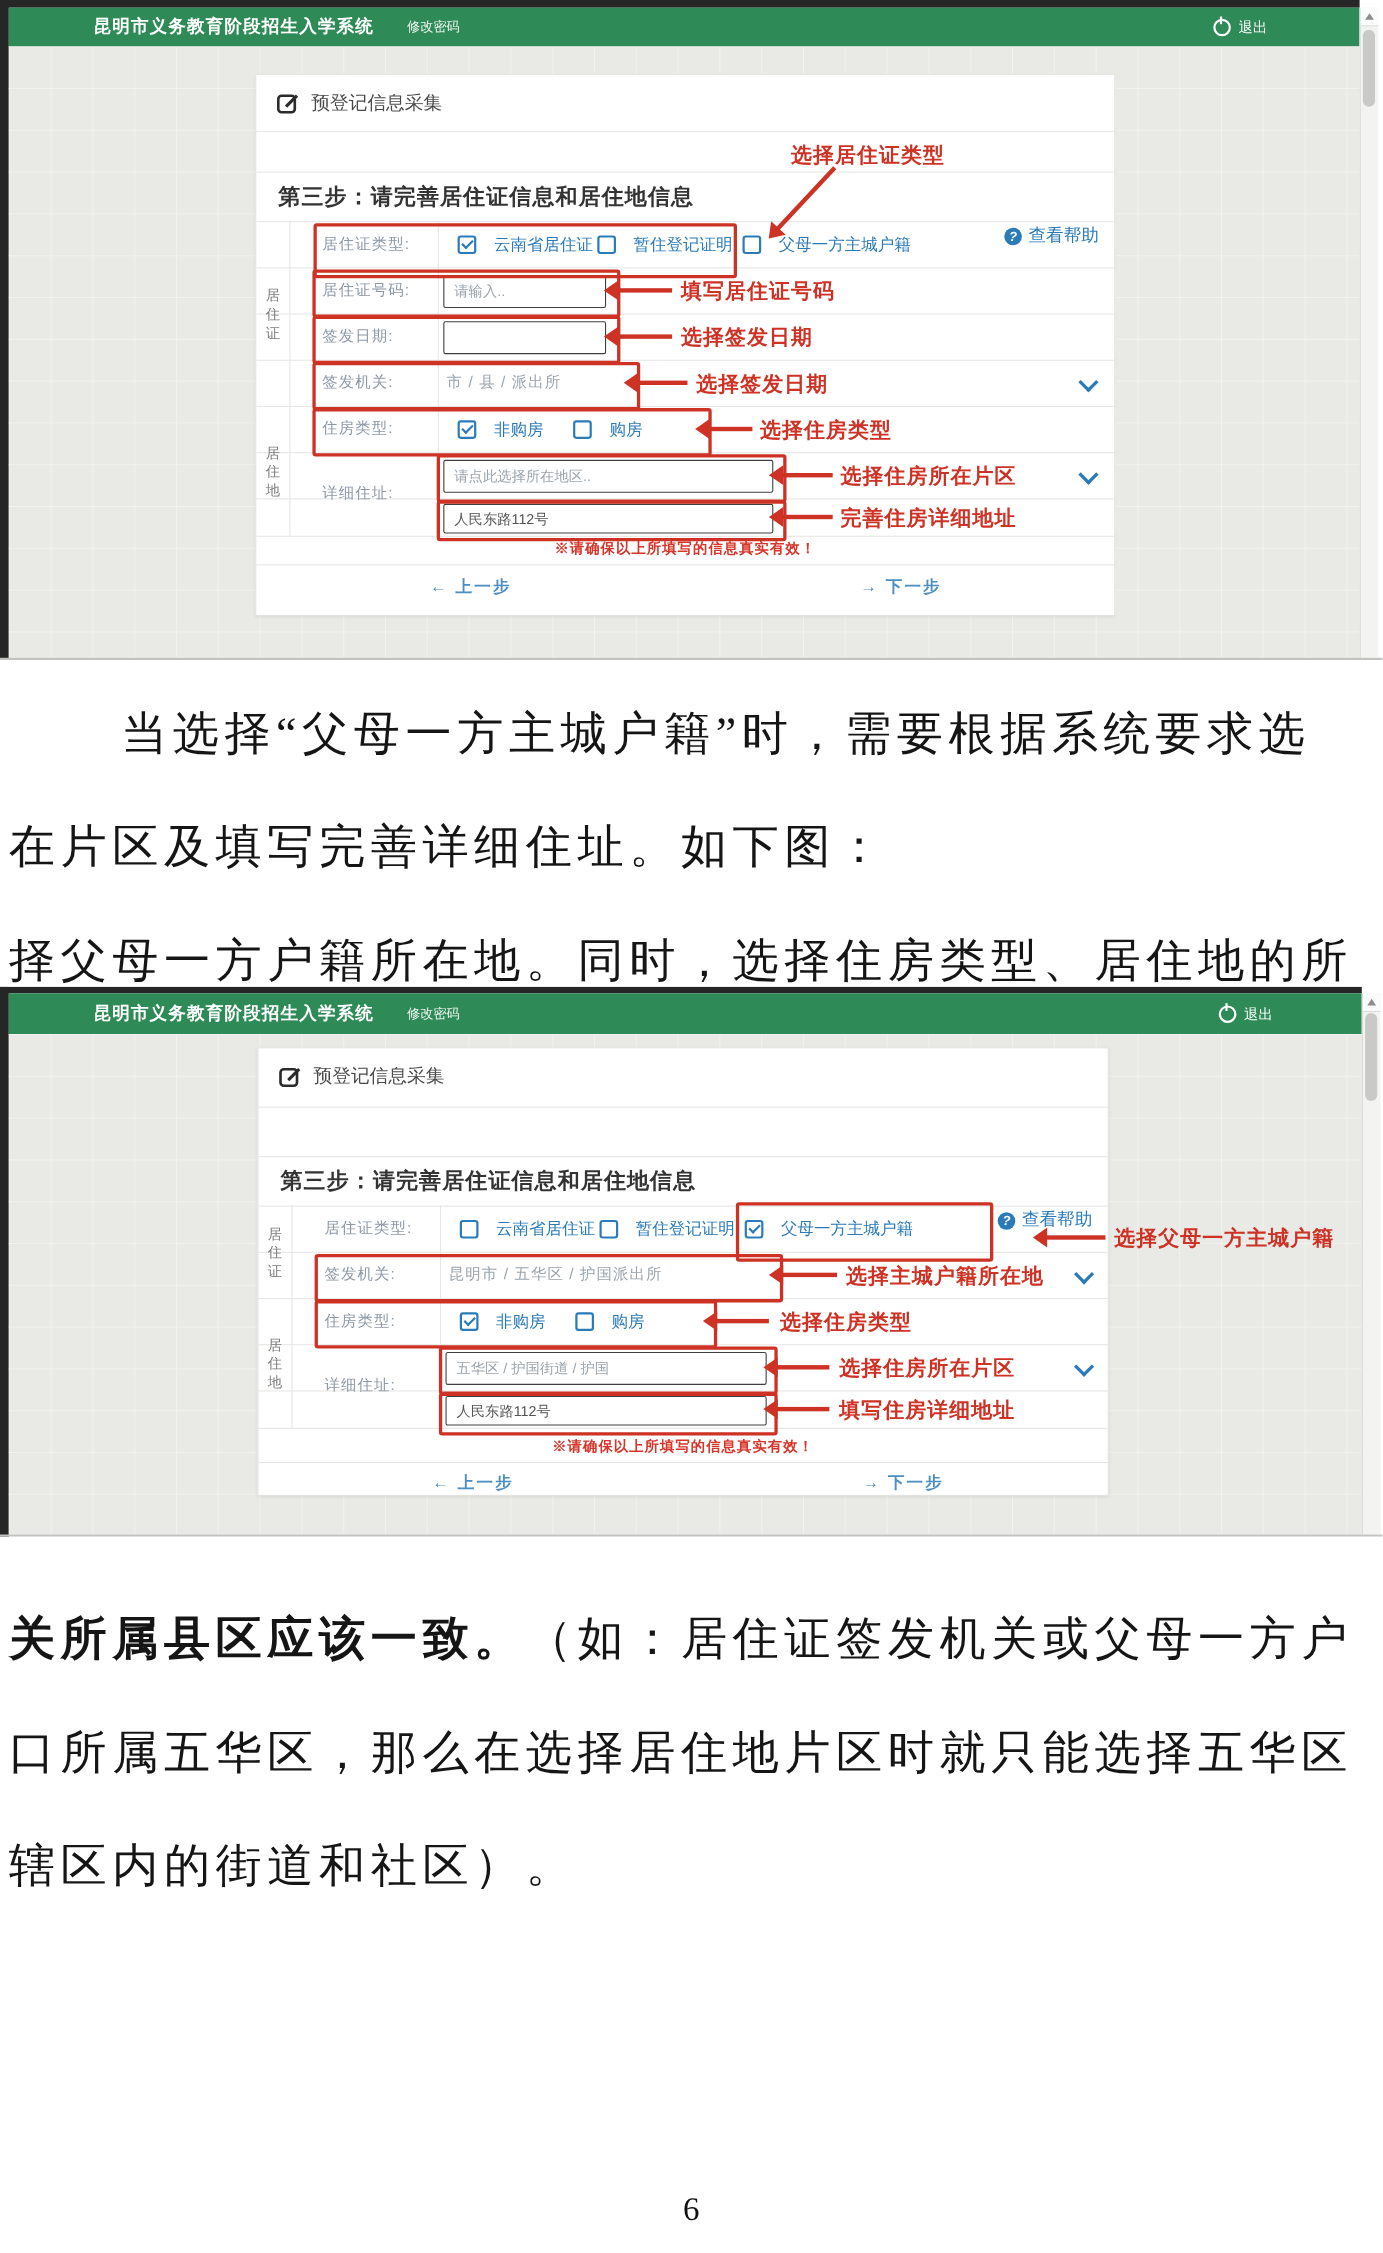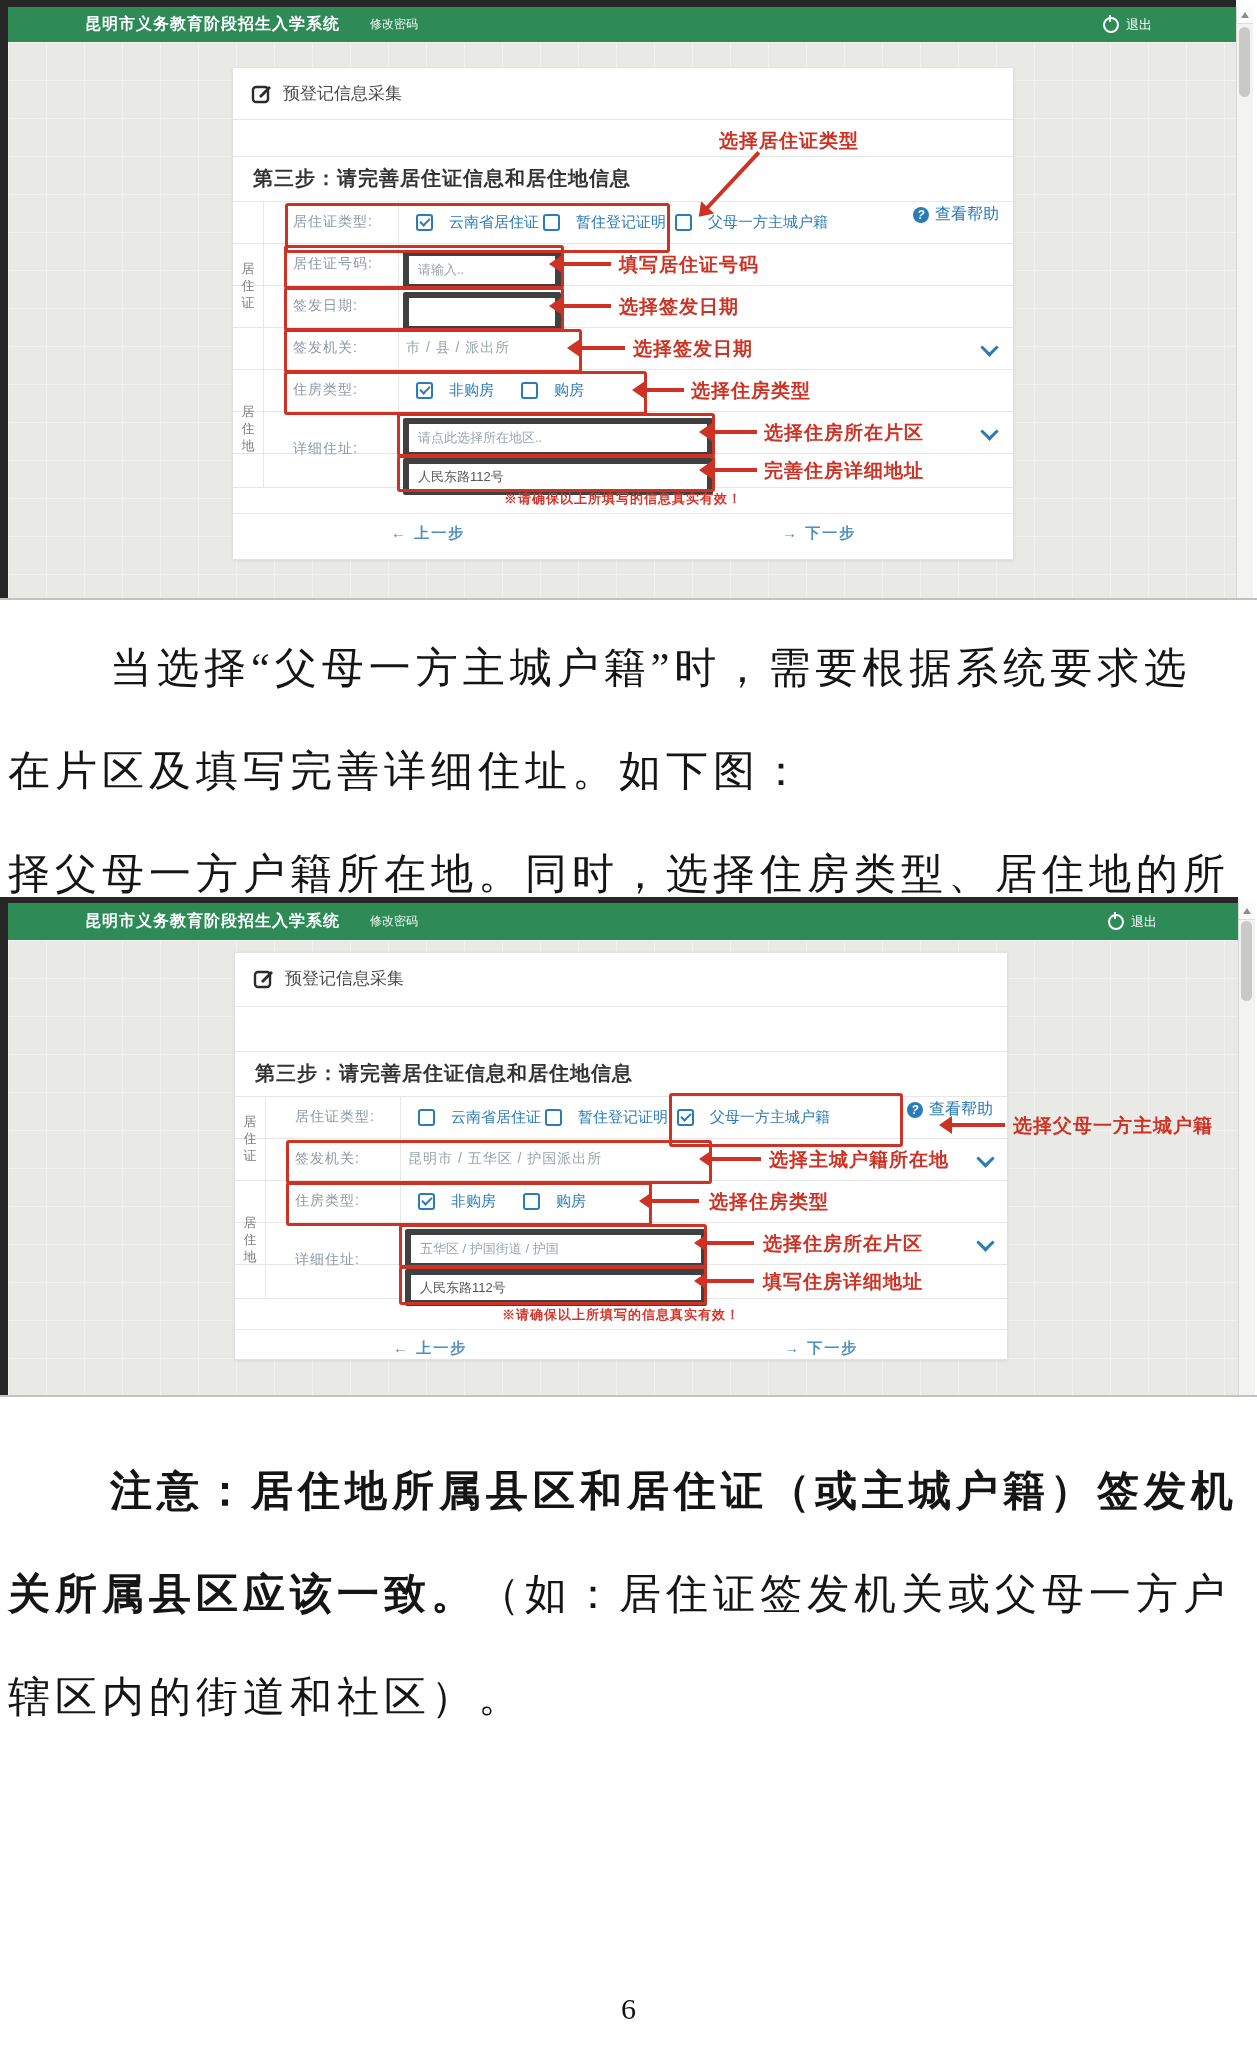--- a/index.html
+++ b/index.html
@@ -44,21 +44,21 @@
                 color:#fff;font-size:12px;font-weight:bold;}
   .gcell{position:absolute;display:flex;align-items:center;justify-content:center;
          border-right:1px solid #e7e7e5;color:#7c7c7c;font-size:13px;}
   .gcell b{display:block;width:15px;word-break:break-all;line-height:17px;font-weight:normal;text-align:center;}
   .flabel{position:absolute;display:flex;align-items:center;color:#8d99a6;font-size:14px;letter-spacing:1px;}
   .fval{position:absolute;display:flex;align-items:center;color:#9aa4ad;font-size:14px;letter-spacing:1px;}
   .opt{position:absolute;display:flex;align-items:center;gap:16px;color:#2b7bb9;font-size:15px;}
   .cb{display:inline-block;width:13px;height:13px;border:2px solid #2b7bb9;border-radius:3px;position:relative;background:#fff;}
   .cb.on::after{content:"";position:absolute;left:2px;top:2px;width:8px;height:4px;
                 border-left:2px solid #2b7bb9;border-bottom:2px solid #2b7bb9;transform:rotate(-45deg);}
-  .inp{position:absolute;height:28px;line-height:28px;background:#fff;border:6px solid #404040;
+  .inp{position:absolute;height:28px;line-height:28px;background:#fff;border:1px solid #404040;
        border-radius:2px;padding:0 9px;font-size:13px;color:#9aa4ad;overflow:hidden;white-space:nowrap;}
   .inp.dark{color:#555;}
   .chev{position:absolute;width:10px;height:10px;border-right:3px solid #2b7bb9;
         border-bottom:3px solid #2b7bb9;transform:rotate(45deg);}
   .warn{position:absolute;left:0;width:100%;text-align:center;color:#d6352b;
         font-size:13px;font-weight:bold;letter-spacing:1px;}
   .stepbtn{position:absolute;color:#4d8fc0;font-size:15px;font-weight:bold;letter-spacing:2px;}
   .bprev::before{content:"← ";} .bnext::before{content:"→ ";}
   
   .redbox{position:absolute;border:3px solid #cd3224;border-radius:3px;z-index:6;}
@@ -327,20 +327,20 @@
 
     <div class="redbox" style="left:164px;top:313px;width:302px;height:33px;"></div>
     <span class="rarw" style="left:471px;top:326px;width:48px;"></span>
     <span class="rtext" style="left:528px;top:316px;">填写住房详细地址</span>
   </div>
 
   <div class="botline" style="top:498px;"></div>
 </section>
 
 <div class="para" style="top:1440px;">
-  <div class="ind"><b>注意：居住地所属县区和居住证（或主城户籍）签发机</b><span></span></div>
   <div><b>关所属县区应该一致。</b><span>（如：居住证签发机关或父母一方户</span></div>
+  <div><b></b><span>口所属五华区，那么在选择居住地片区时就只能选择五华区</span></div>
   <div><b></b><span>辖区内的街道和社区）。</span></div>
 </div>
 
 <div class="pgnum" style="top:1992px;">6</div>
 
 </div>
 
 </body></html>

